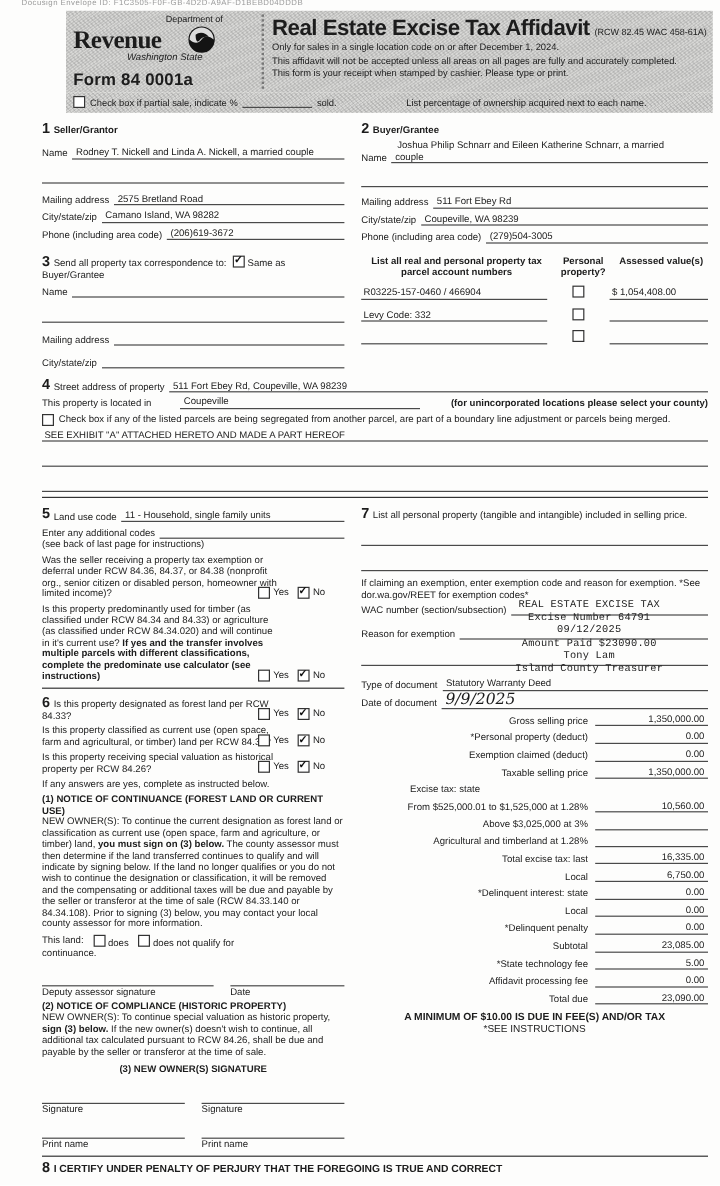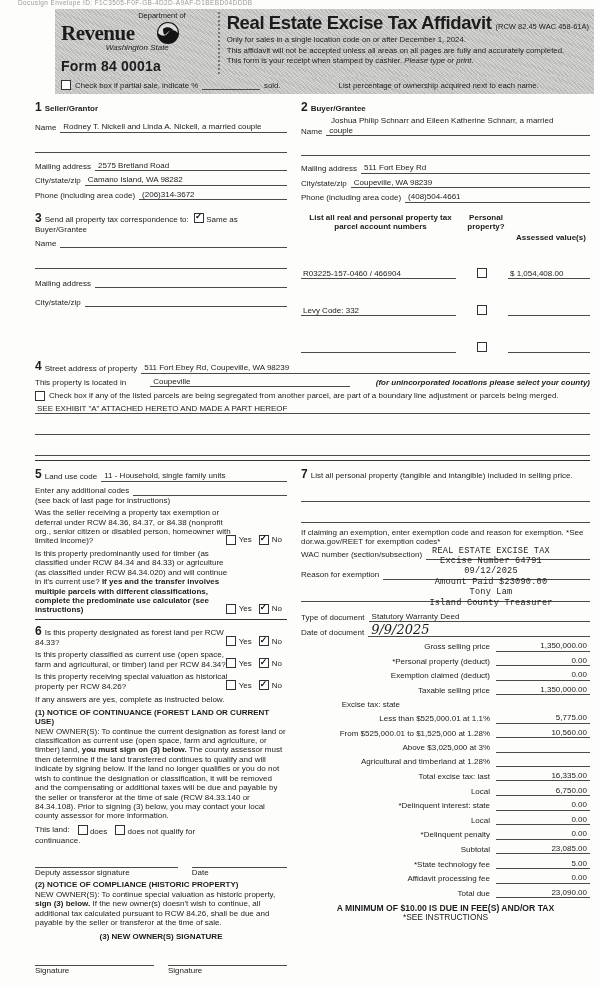--- a/index.html
+++ b/index.html
@@ -33,38 +33,38 @@
   .blank{border-bottom:1px solid #4a4a4a;min-height:9px;}
   .cb{width:8px;height:8px;border:1.2px solid #333;display:inline-block;vertical-align:-1px;
       position:relative;background:#fff;flex:none;}
   .cb.ck::after{content:"✓";position:absolute;left:0px;top:-2.5px;font-size:9px;font-weight:bold;color:#111;}
   .yn{display:inline-flex;gap:3px;align-items:center;white-space:nowrap;}
   .ynl{margin-right:4px;}
   .two-col{display:flex;gap:14px;}
   .c1{width:252px;flex:none;}
   .c2{flex:1;min-width:0;}
   .bold{font-weight:bold;}
-  .italic{font-style:italic;}
+  .italic{}
   
   .pt-h{display:flex;font-weight:bold;text-align:center;margin-top:2px;}
-  .pt-c1{flex:1;} .pt-c2{width:52px;flex:none;} .pt-c3{width:78px;flex:none;margin-top:20px;}
+  .pt-c1{flex:1;} .pt-c2{width:52px;flex:none;} .pt-c3{width:78px;flex:none;}
   .pt-r{display:flex;align-items:flex-end;margin-top:7px;}
   .pt-r .pv{border-bottom:1px solid #4a4a4a;min-height:9px;padding:0 2px;}
   
   .trow{display:flex;align-items:flex-end;margin-top:4.2px;}
   .tlabel{flex:1;text-align:right;padding-right:6px;white-space:nowrap;}
   .tval{width:88px;flex:none;border-bottom:1px solid #4a4a4a;text-align:right;padding:0 3px;min-height:9px;}
   .trow.nol .tval{border-bottom:none;}
   
   .stamp{position:absolute;right:0;top:-4px;width:198px;text-align:center;
          font-family:"Liberation Mono",monospace;font-size:8.6px;line-height:1.22;color:#222;letter-spacing:.2px;}
   .hand{font-family:"DejaVu Serif",serif;font-style:italic;color:#1a1a1a;}
   .sig-svg{display:block;}
   .q{position:relative;padding-right:52px;margin-top:3px;}
-  .q .yn{position:absolute;right:1px;bottom:1px;}
+  .q .yn{position:absolute;right:12px;bottom:1px;}
   .center{text-align:center;}
 </style>
 </head>
 <body>
 
 <div class="page">
 
   <div class="docusign-top">Docusign Envelope ID: F1C3505-F0F-GB-4D2D-A9AF-D1BEBD04DDDB</div>
 
   <div class="hdr noise">
@@ -118,42 +118,42 @@
         <div class="fld" style="margin-top:8px;">
             <span class="lbl">Mailing address</span>
             <span class="fill">2575 Bretland Road</span>
           </div>
         <div class="fld">
             <span class="lbl">City/state/zip</span>
             <span class="fill">Camano Island, WA 98282</span>
           </div>
         <div class="fld">
             <span class="lbl">Phone (including area code)</span>
-            <span class="fill">(206)314-3672</span>
+            <span class="fill">(206)619-3672</span>
           </div>
       </div>
       <div class="c2">
         <div><span class="secnum">2</span><span class="sectitle">Buyer/Grantee</span></div>
         <div style="margin:2px 0 0 30px;">Joshua Philip Schnarr and Eileen Katherine Schnarr, a married</div>
         <div class="fld" style="margin-top:0;">
             <span class="lbl">Name</span>
             <span class="fill">couple</span>
           </div>
         <div class="blank" style="margin-top:10px;"></div>
         <div class="fld" style="margin-top:7px;">
             <span class="lbl">Mailing address</span>
             <span class="fill">511 Fort Ebey Rd</span>
           </div>
         <div class="fld">
             <span class="lbl">City/state/zip</span>
             <span class="fill">Coupeville, WA 98239</span>
           </div>
         <div class="fld">
             <span class="lbl">Phone (including area code)</span>
-            <span class="fill">(408)504-4661</span>
+            <span class="fill">(279)504-3005</span>
           </div>
       </div>
     </div>
 
     <div class="two-col" style="margin-top:8px;">
       <div class="c1">
         <div><span class="secnum">3</span><span>Send all property tax correspondence to:</span>
           <span class="cb ck" style="margin-left:3px;"></span>
           <span>Same as Buyer/Grantee</span>
         </div>
@@ -369,24 +369,20 @@
             </div>
           <div class="trow">
               <span class="tlabel">Taxable selling price</span>
               <span class="tval">1,350,000.00</span>
             </div>
           <div class="trow nol">
               <span class="tlabel" style="padding-right:96px;">Excise tax: state</span>
               <span class="tval"></span>
             </div>
           <div class="trow">
-              <span class="tlabel">Less than $525,000.01 at 1.1%</span>
-              <span class="tval">5,775.00</span>
-            </div>
-          <div class="trow">
               <span class="tlabel">From $525,000.01 to $1,525,000 at 1.28%</span>
               <span class="tval">10,560.00</span>
             </div>
           <div class="trow">
               <span class="tlabel">Above $3,025,000 at 3%</span>
               <span class="tval"></span>
             </div>
           <div class="trow">
               <span class="tlabel">Agricultural and timberland at 1.28%</span>
               <span class="tval"></span>

